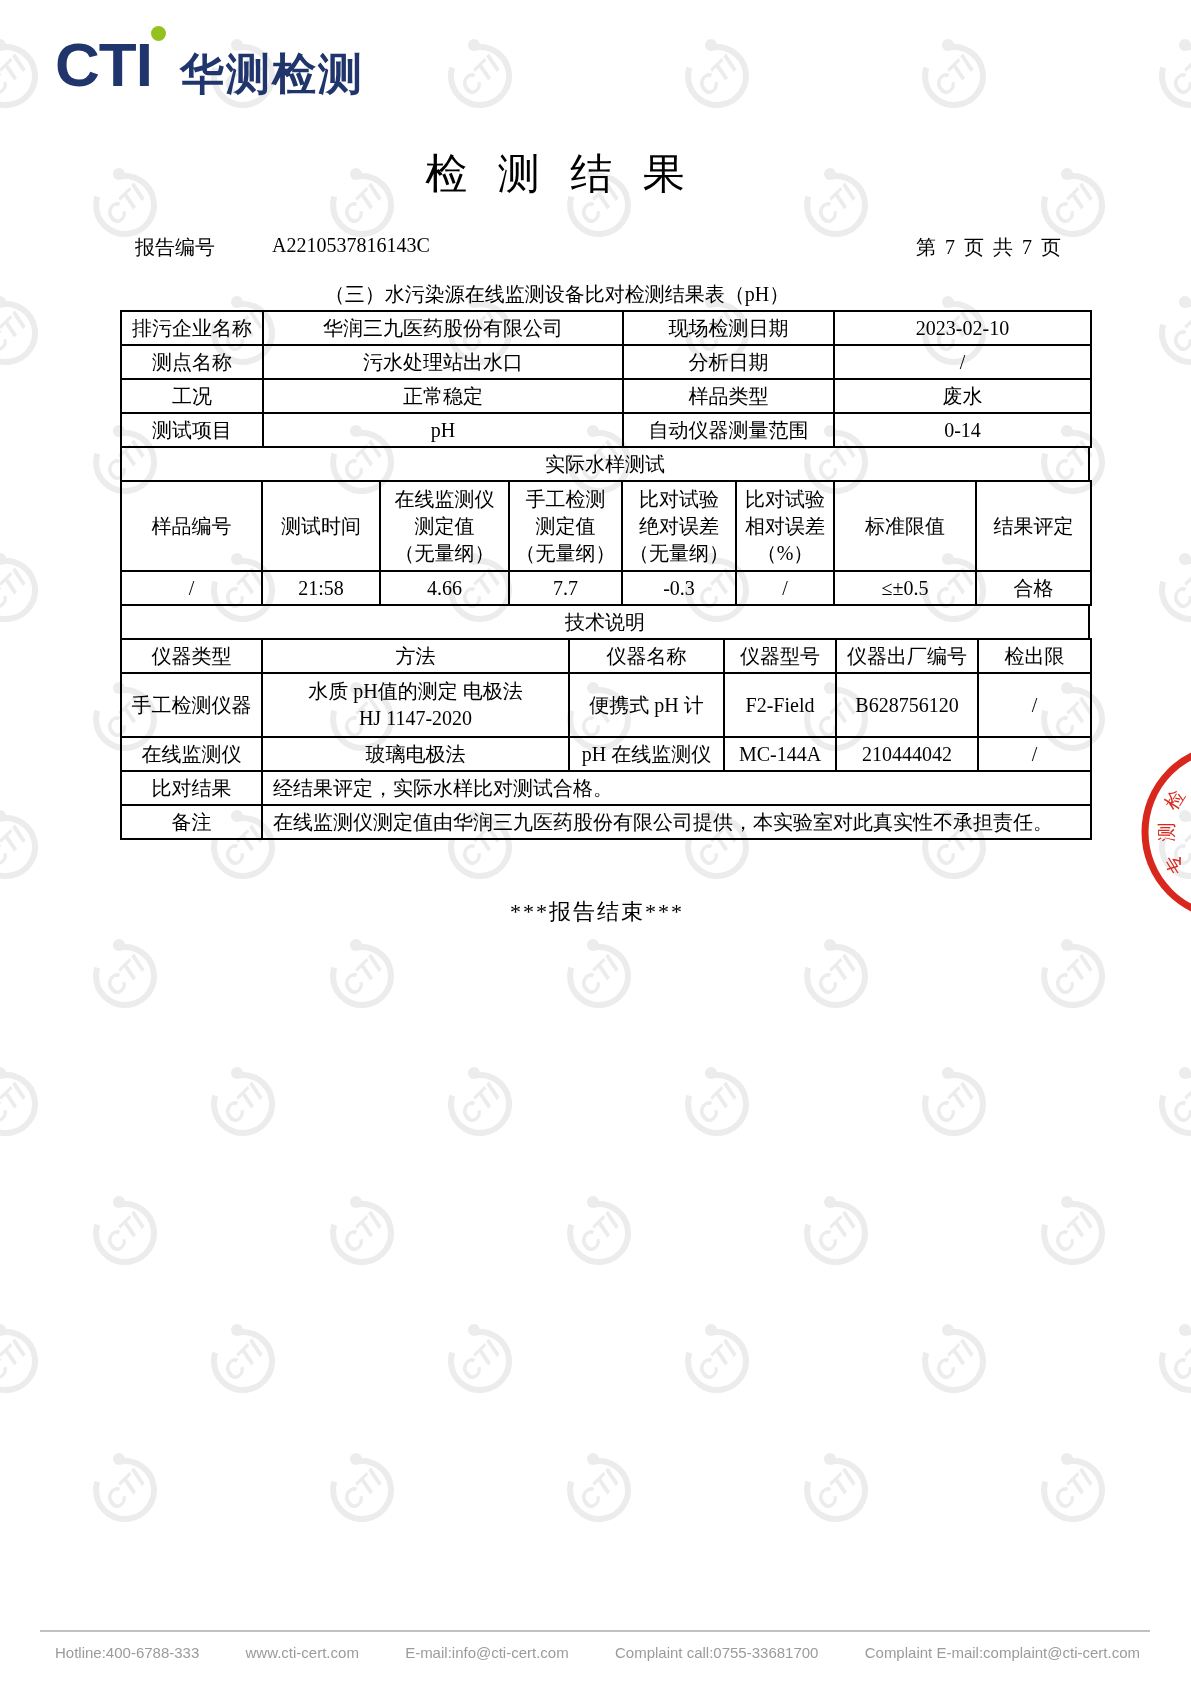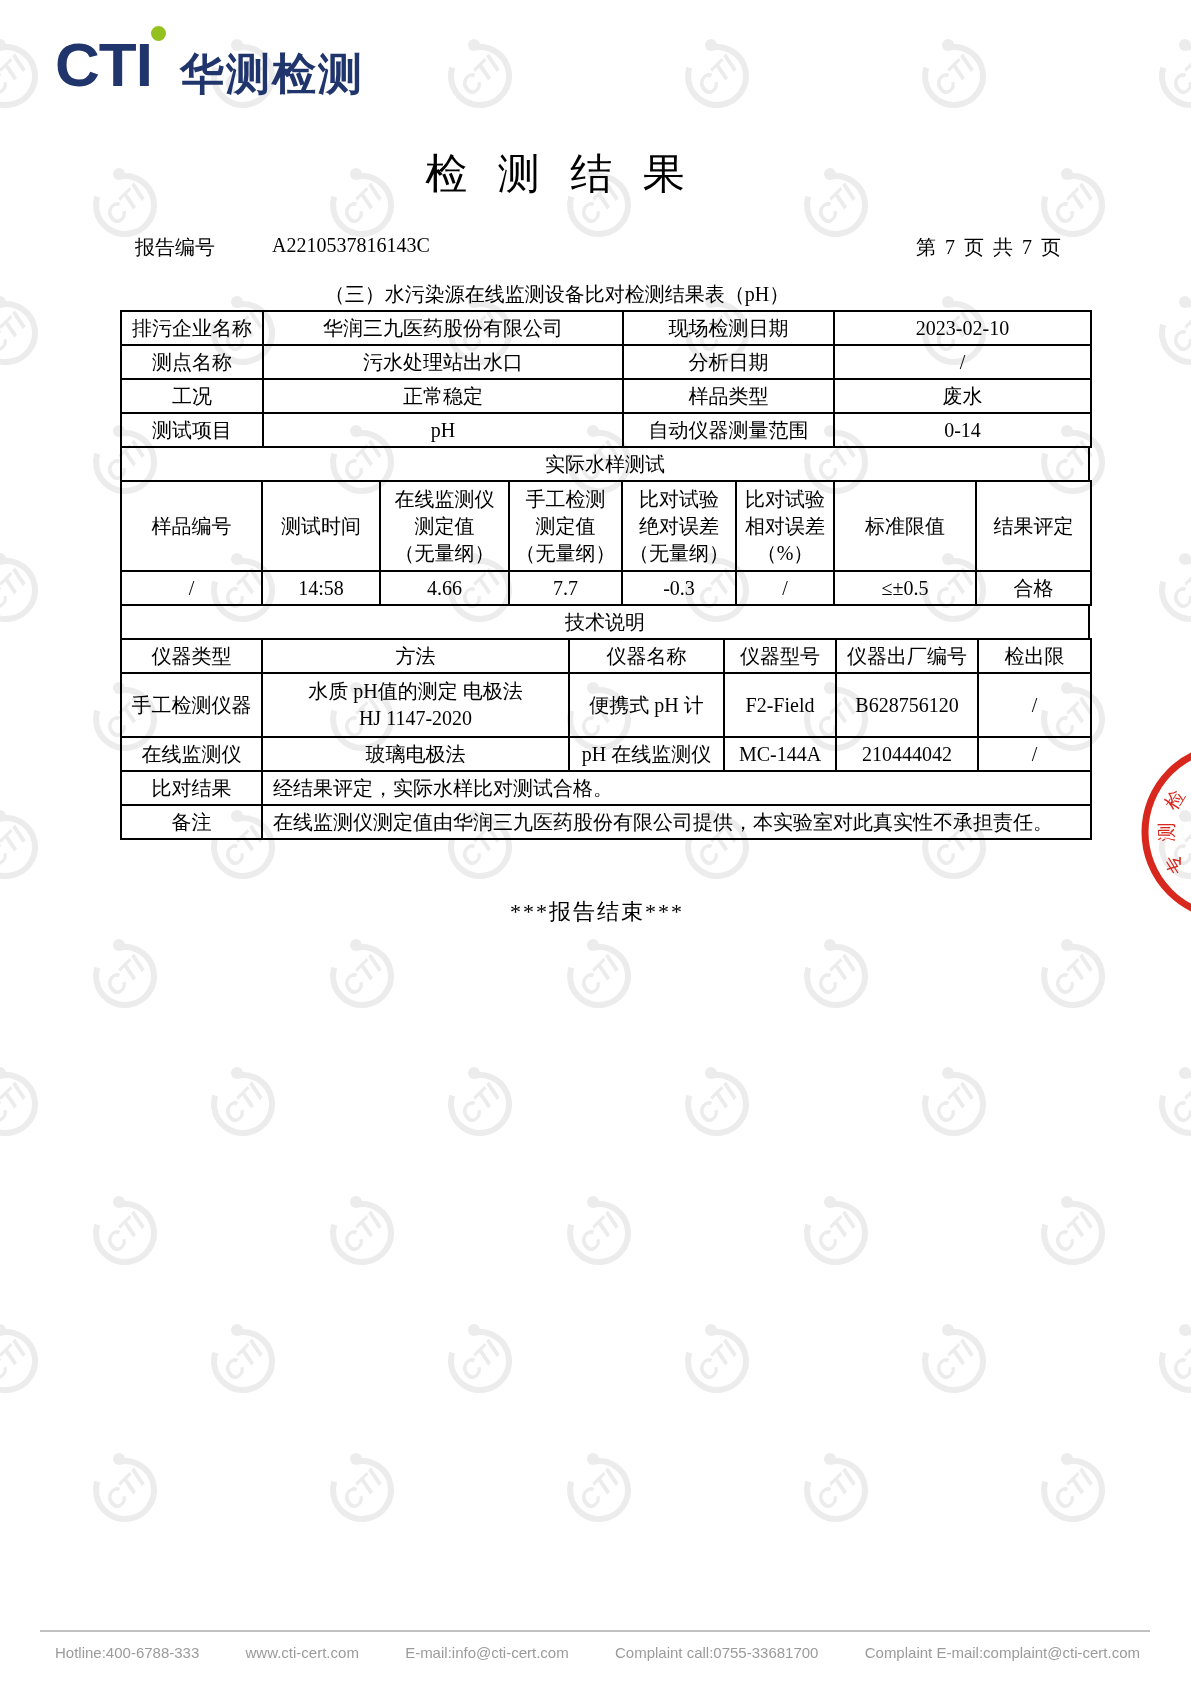--- a/index.html
+++ b/index.html
@@ -470,21 +470,21 @@
 绝对误差
 （无量纲）</td>
           <td class="pre">比对试验
 相对误差
 （%）</td>
           <td class="pre">标准限值</td>
           <td class="pre">结果评定</td>
         </tr>
         <tr class="h32">
           <td>/</td>
-          <td>14:58</td>
+          <td>21:58</td>
           <td>4.66</td>
           <td>7.7</td>
           <td>-0.3</td>
           <td>/</td>
           <td>≤±0.5</td>
           <td>合格</td>
         </tr>
       </tbody>
     </table>
 

